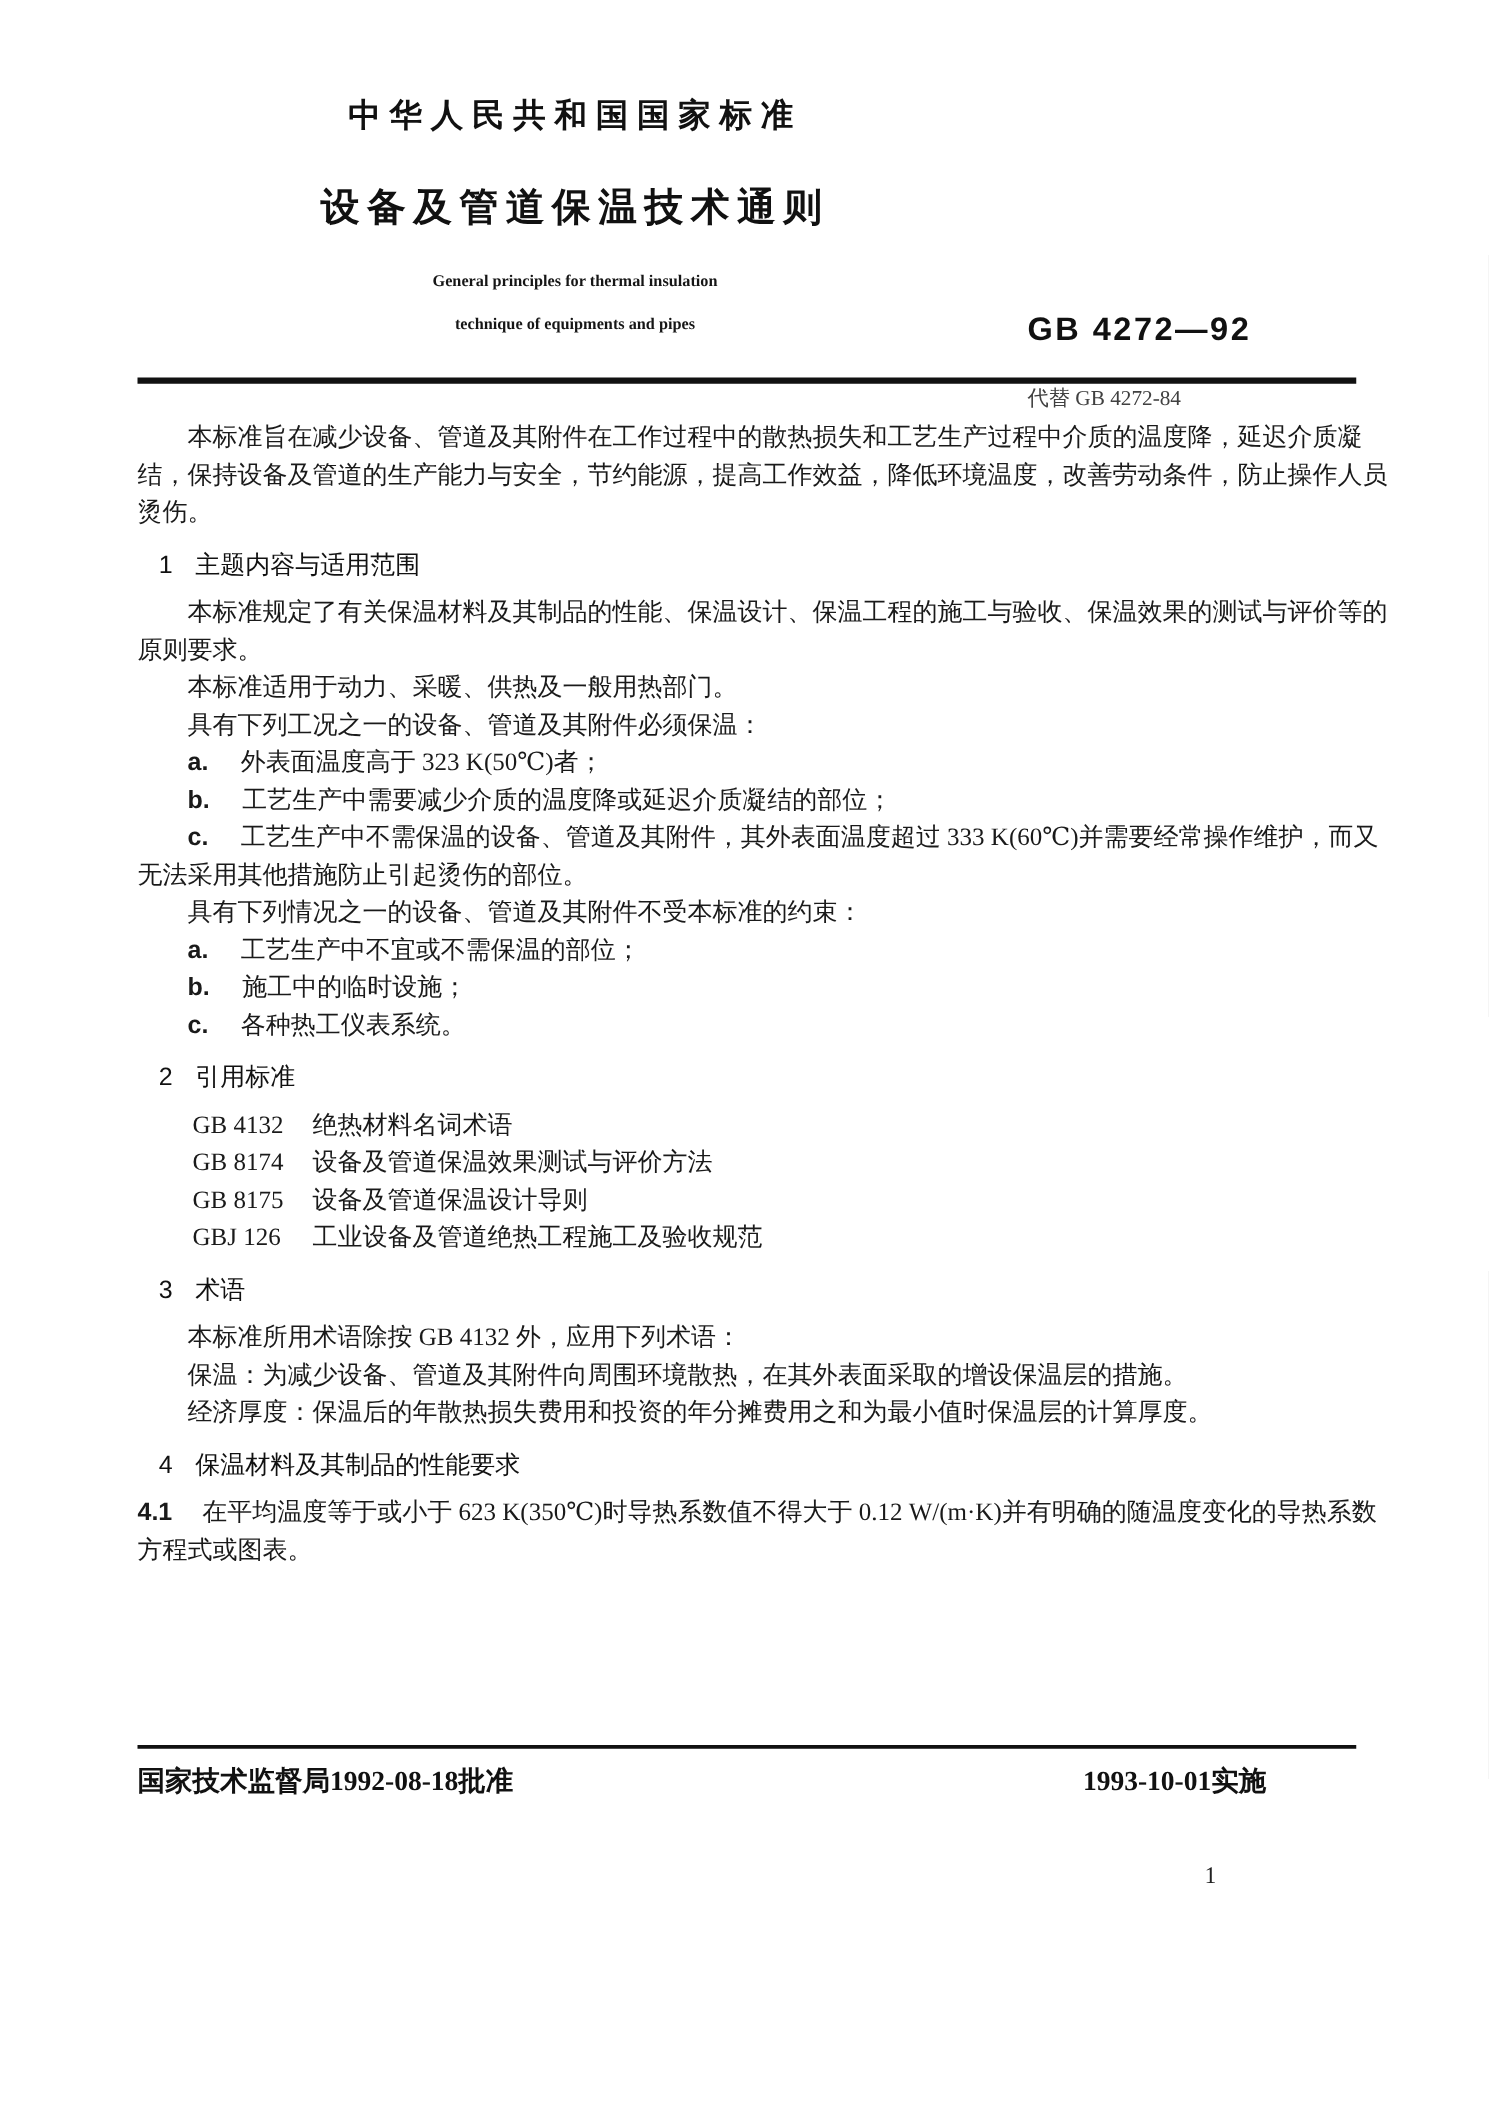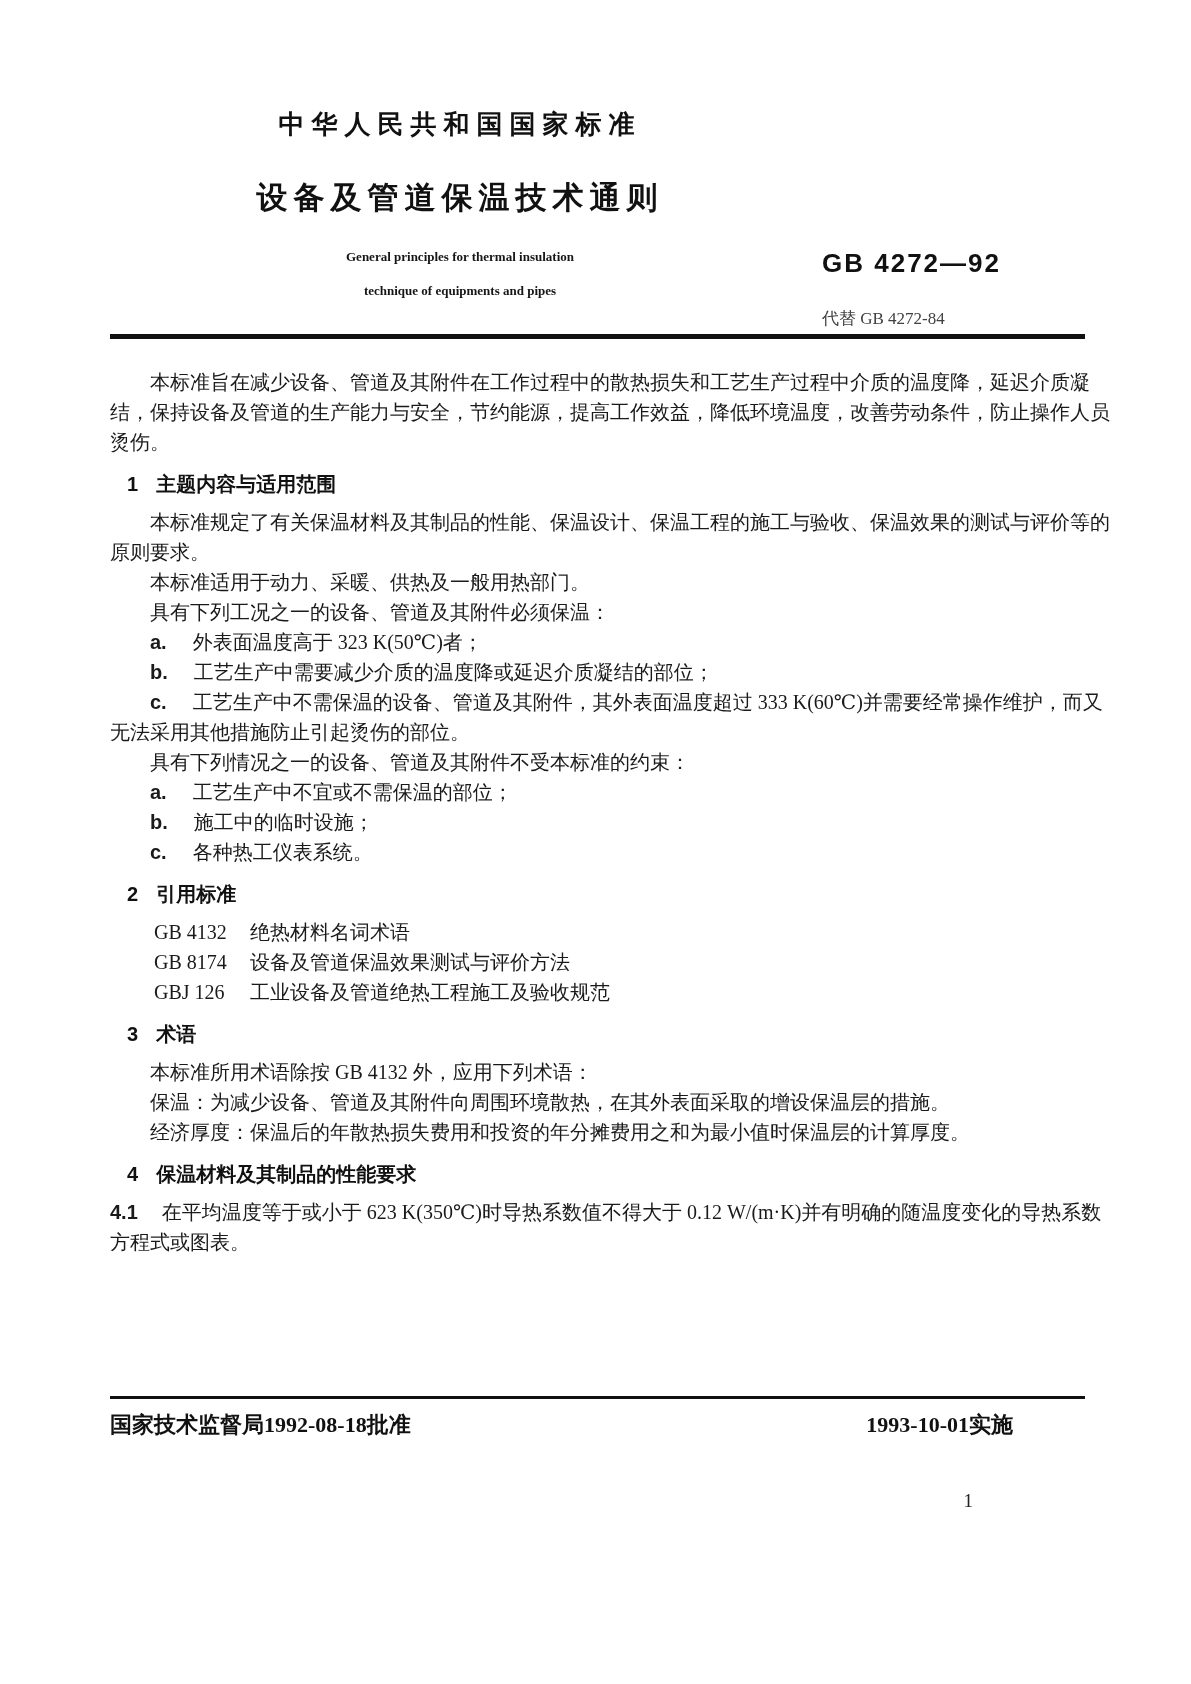--- a/index.html
+++ b/index.html
@@ -16,21 +16,21 @@
     color: #1a1a1a;
     font-family: "Liberation Serif", "DejaVu Serif", serif;
     overflow: hidden;
     box-sizing: border-box;
   }
 
   
   .doc-header {
     position: relative;
     margin: 0 106px 0 110px;
-    padding-top: 108px;
+    padding-top: 76px;
   }
   .header-main {
     width: 700px;
     text-align: center;
   }
   .std-label {
     font-family: "Liberation Sans", "DejaVu Sans", sans-serif;
     font-weight: bold;
     font-size: 26px;
     letter-spacing: 7px;
@@ -84,21 +84,21 @@
     margin: 28px 80px 0 110px;
     font-size: 20px;
     line-height: 30px;
   }
   .para { margin: 0; }
   .indent { text-indent: 2em; }
   .sec-heading {
     margin: 12px 0 8px 0;
     padding-left: 17px;
     font-family: "Liberation Sans", "DejaVu Sans", sans-serif;
-    font-weight: bold;
+    font-weight: normal;
     font-size: 20px;
     line-height: 30px;
     color: #111;
   }
   .sec-num { margin-right: 18px; }
   .li-letter {
     font-family: "Liberation Sans", "DejaVu Sans", sans-serif;
     font-weight: bold;
     margin-right: 26px;
   }
@@ -182,20 +182,21 @@
     <p class="para indent"><b class="li-letter">c.</b><span>工艺生产中不需保温的设备、管道及其附件，其外表面温度超过 333 K(60℃)并需要经常操作维护，而又无法采用其他措施防止引起烫伤的部位。</span></p>
     <p class="para indent">具有下列情况之一的设备、管道及其附件不受本标准的约束：</p>
     <p class="para indent"><b class="li-letter">a.</b><span>工艺生产中不宜或不需保温的部位；</span></p>
     <p class="para indent"><b class="li-letter">b.</b><span>施工中的临时设施；</span></p>
     <p class="para indent"><b class="li-letter">c.</b><span>各种热工仪表系统。</span></p>
 
     <h2 class="sec-heading"><span class="sec-num">2</span><span class="sec-title">引用标准</span></h2>
     <div class="ref-block">
       <p class="ref-line"><span class="ref-code">GB 4132</span><span class="ref-title">绝热材料名词术语</span></p>
       <p class="ref-line"><span class="ref-code">GB 8174</span><span class="ref-title">设备及管道保温效果测试与评价方法</span></p>
+      <p class="ref-line"><span class="ref-code">GB 8175</span><span class="ref-title">设备及管道保温设计导则</span></p>
       <p class="ref-line"><span class="ref-code">GBJ 126</span><span class="ref-title">工业设备及管道绝热工程施工及验收规范</span></p>
     </div>
 
     <h2 class="sec-heading"><span class="sec-num">3</span><span class="sec-title">术语</span></h2>
     <p class="para indent">本标准所用术语除按 GB 4132 外，应用下列术语：</p>
     <p class="para indent">保温：为减少设备、管道及其附件向周围环境散热，在其外表面采取的增设保温层的措施。</p>
     <p class="para indent">经济厚度：保温后的年散热损失费用和投资的年分摊费用之和为最小值时保温层的计算厚度。</p>
 
     <h2 class="sec-heading"><span class="sec-num">4</span><span class="sec-title">保温材料及其制品的性能要求</span></h2>
     <p class="para clause"><b class="clause-num">4.1</b><span>在平均温度等于或小于 623 K(350℃)时导热系数值不得大于 0.12 W/(m·K)并有明确的随温度变化的导热系数方程式或图表。</span></p>

